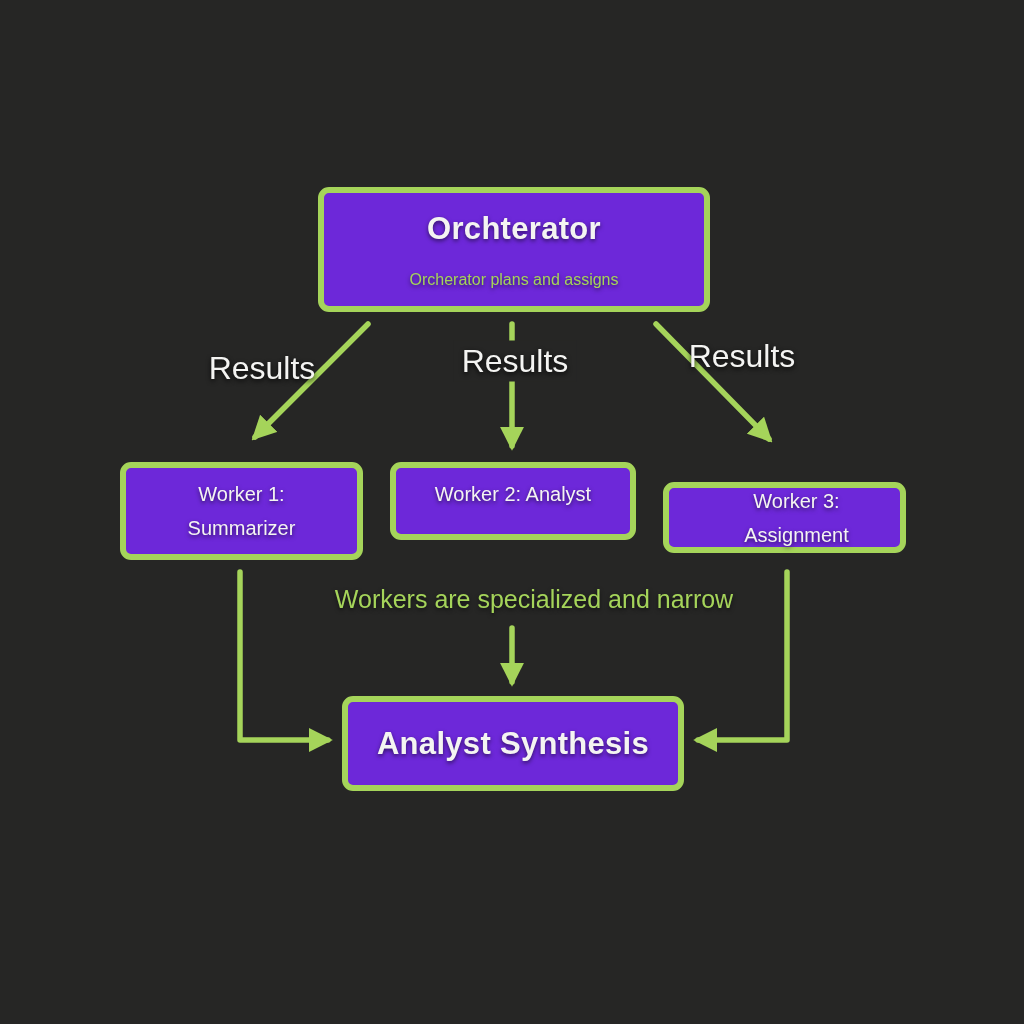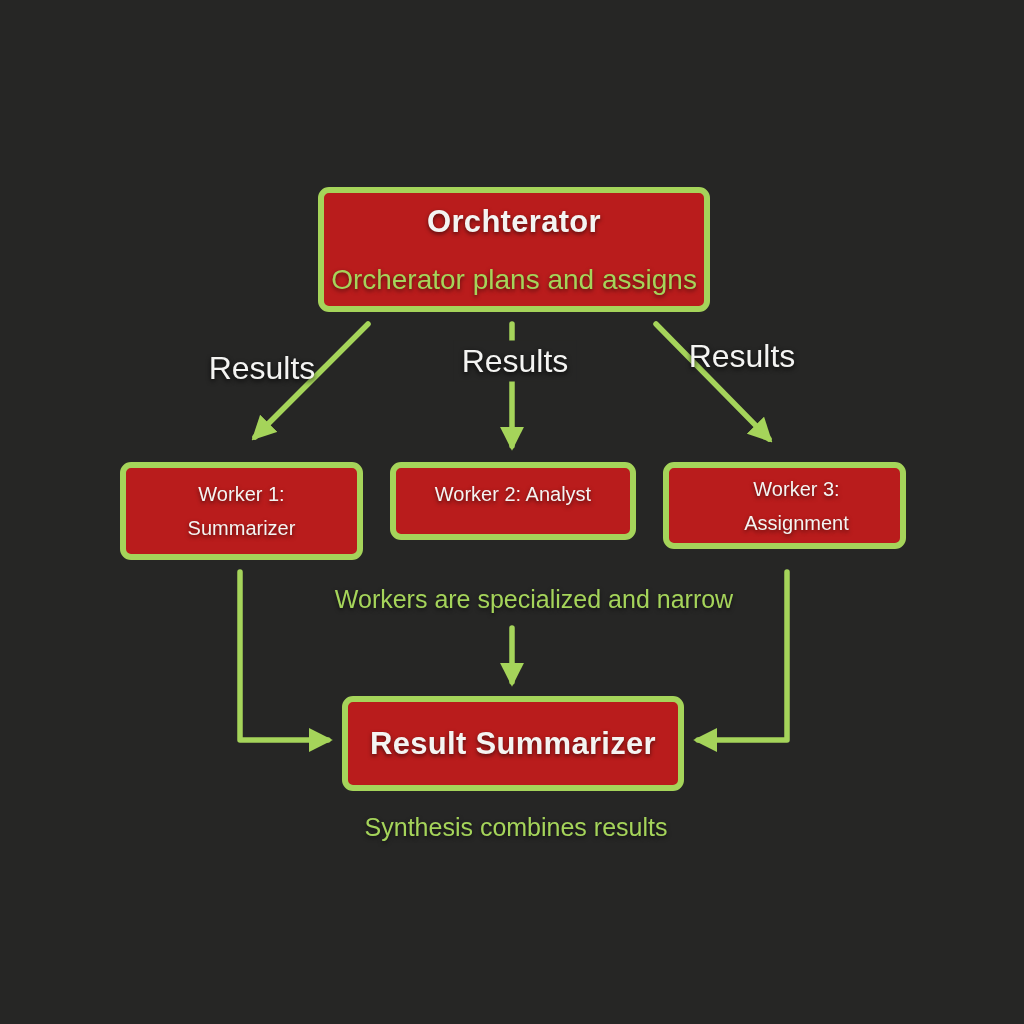--- a/index.html
+++ b/index.html
@@ -9,31 +9,31 @@
     background:#262625;
     font-family:"Liberation Sans","DejaVu Sans",sans-serif;
     overflow:hidden;
   }
   .arrow-layer{position:absolute;inset:0;width:1024px;height:1024px;}
   .node{
     position:absolute;
     box-sizing:border-box;
     border:6px solid #a5d45a;
     border-radius:11px;
-    background:#b91c1c;
+    background:#6d28d9;
     display:flex;flex-direction:column;
     align-items:center;justify-content:center;
     text-align:center;
   }
   .node-title{
     color:#f4f4f2;font-weight:bold;font-size:31px;letter-spacing:.3px;
     text-shadow:0 2px 4px rgba(0,0,0,.55);
   }
   .node-sub{
-    color:#a5d45a;font-size:28px;margin-top:24px;
+    color:#a5d45a;font-size:16px;margin-top:24px;
     text-shadow:0 2px 4px rgba(0,0,0,.55);
   }
   .worker-line{
     display:block;color:#f4f4f2;font-size:20px;line-height:34px;
     text-shadow:0 2px 4px rgba(0,0,0,.55);
   }
   .edge-label{
     position:absolute;transform:translate(-50%,-50%);
     color:#f4f4f2;font-size:32px;white-space:nowrap;
     text-shadow:0 2px 5px rgba(0,0,0,.85);
@@ -81,28 +81,27 @@
       <span class="worker-line">Summarizer</span>
     </div>
   </div>
 
   <div class="node" style="left:390px;top:462px;width:246px;height:78px;">
     <div style="margin-top:-14px;">
       <span class="worker-line">Worker 2: Analyst</span>
     </div>
   </div>
 
-  <div class="node" style="left:663px;top:462px;width:243px;height:87px;padding-left:24px;">
+  <div class="node" style="left:663px;top:482px;width:243px;height:71px;padding-left:24px;">
     <div>
       <span class="worker-line">Worker 3:</span>
       <span class="worker-line">Assignment</span>
     </div>
   </div>
 
   <div class="note" style="left:514px;top:599px;margin-left:20px;">Workers are specialized and narrow</div>
 
   <div class="node" style="left:342px;top:696px;width:342px;height:95px;">
-    <div class="node-title">Result Summarizer</div>
+    <div class="node-title">Analyst Synthesis</div>
   </div>
 
-  <div class="note" style="left:516px;top:827px;">Synthesis combines results</div>
 
 </div>
 
 </body></html>

